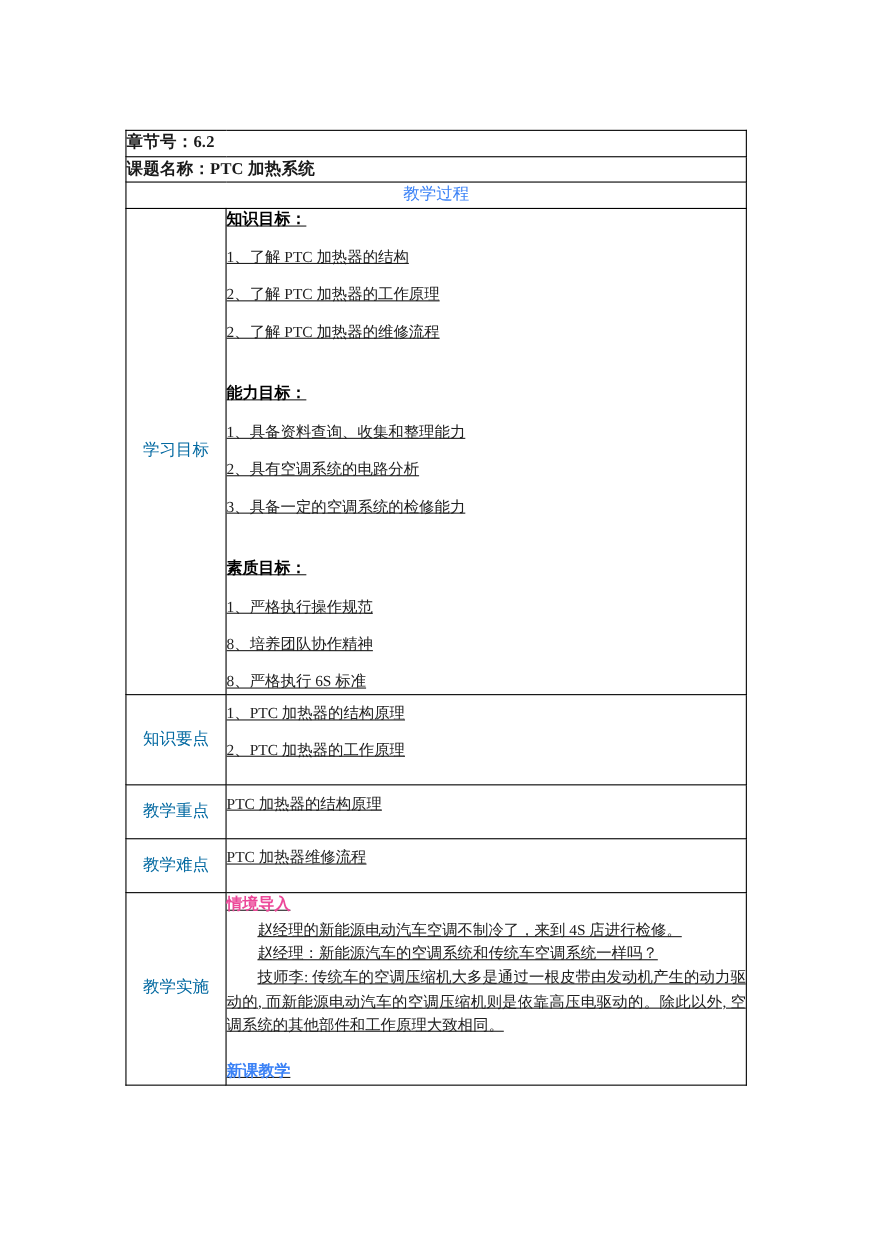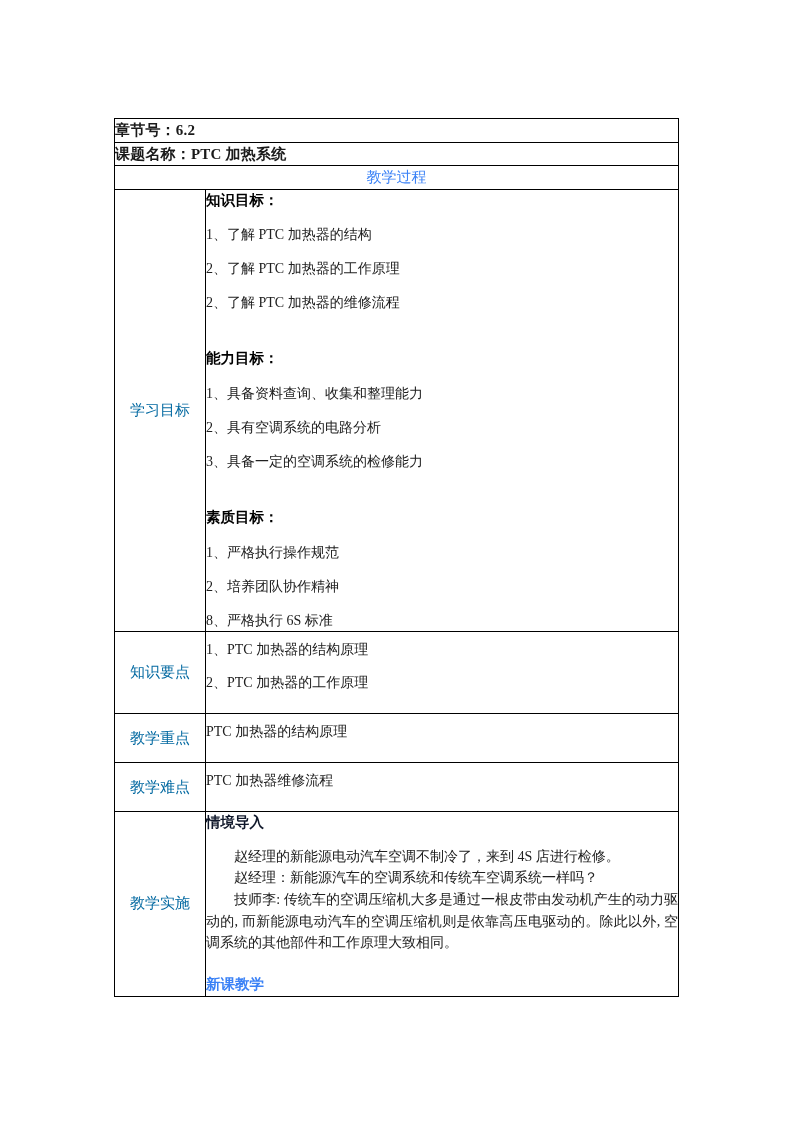--- a/index.html
+++ b/index.html
@@ -70,20 +70,21 @@
     padding: 6px 2px;
     vertical-align: middle;
   }
 
   
   .body-cell {
     padding: 9px 8px 9px 9px;
     vertical-align: top;
     font-size: 14px;
     color: #202020;
+    text-decoration: underline;
   }
   .body-cell.mid { vertical-align: middle; padding-top: 7px; padding-bottom: 20px; }
 
   .grp-title {
     font-weight: bold;
     font-size: 14.5px;
     margin: 0 0 13px 0;
     color: #000000;
   }
   .obj-line {
@@ -98,22 +99,22 @@
     font-size: 14px;
   }
   .pt-line:last-child { margin-bottom: 0; }
 
   .single-line { margin: 0; font-size: 14px; }
 
   
   .impl-head {
     font-weight: bold;
     font-size: 14.5px;
-    margin: 0 0 12px 0;
-    color: #0f172a;
+    margin: 0 0 2px 0;
+    color: #ec4899;
   }
   .impl-para {
     margin: 0;
     font-size: 14px;
     line-height: 1.55;
     text-indent: 2em;
     text-align: justify;
   }
   .impl-gap { height: 20px; }
   .impl-head2 {
@@ -165,21 +166,21 @@
 
           <p class="grp-title">能力目标：</p>
           <p class="obj-line">1、具备资料查询、收集和整理能力</p>
           <p class="obj-line">2、具有空调系统的电路分析</p>
           <p class="obj-line">3、具备一定的空调系统的检修能力</p>
 
           <div class="grp-spacer"></div>
 
           <p class="grp-title">素质目标：</p>
           <p class="obj-line">1、严格执行操作规范</p>
-          <p class="obj-line">2、培养团队协作精神</p>
+          <p class="obj-line">8、培养团队协作精神</p>
           <p class="obj-line">8、严格执行 6S 标准</p>
 
         </td>
       </tr>
 
       <tr>
         <td class="label-cell">知识要点</td>
         <td class="body-cell mid">
           <p class="pt-line">1、PTC 加热器的结构原理</p>
           <p class="pt-line">2、PTC 加热器的工作原理</p>

